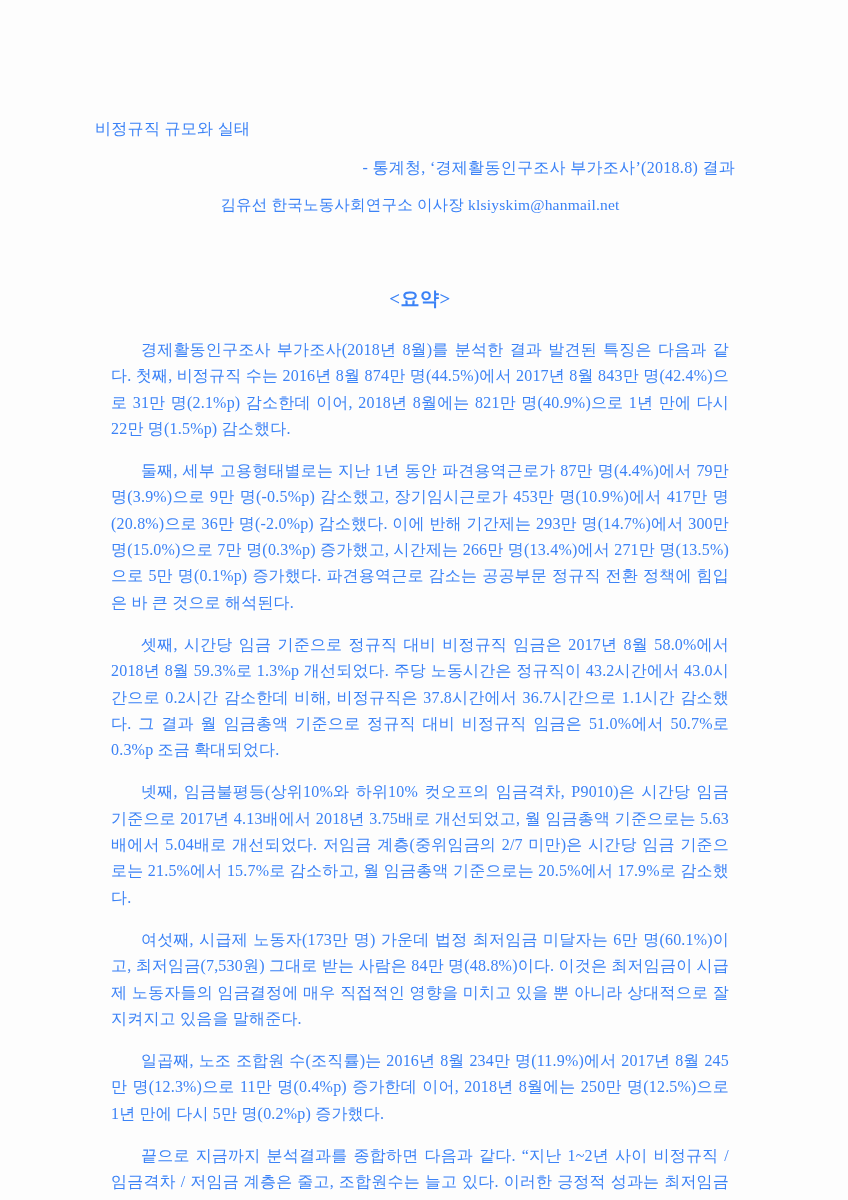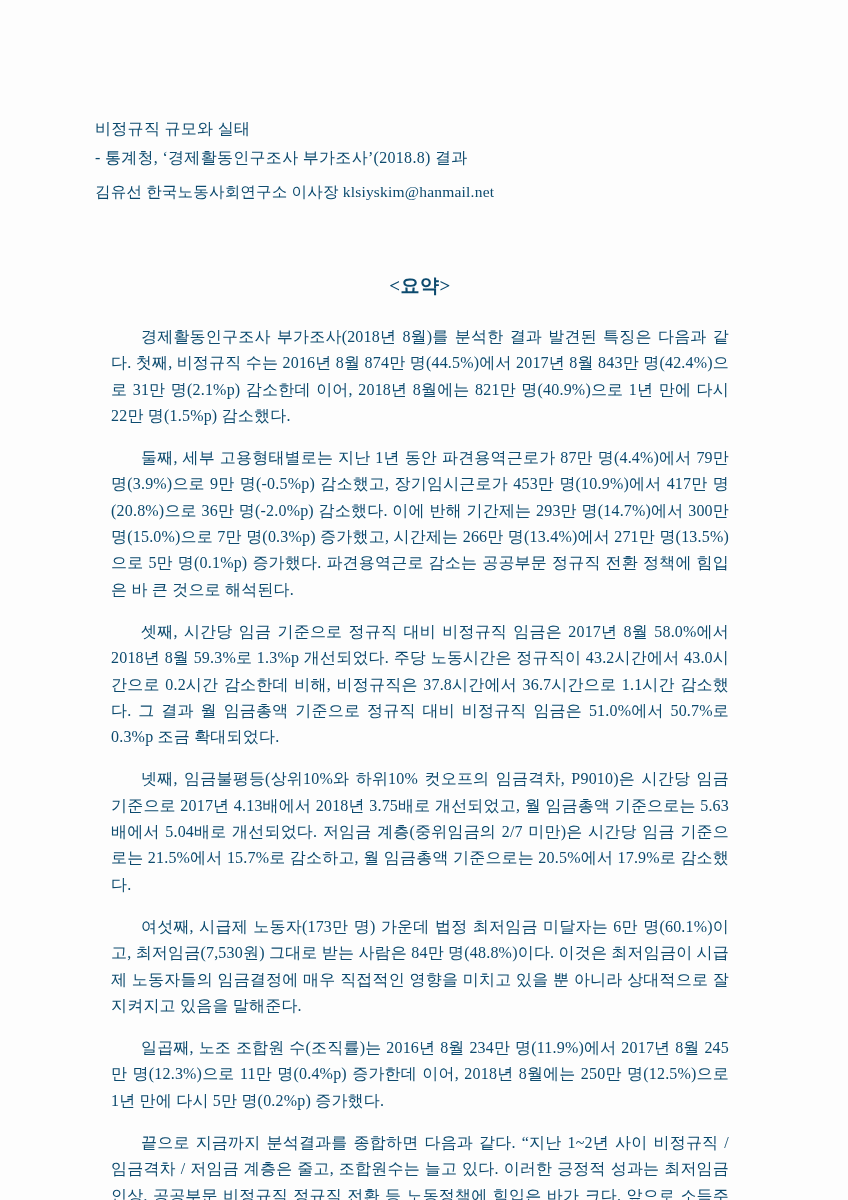--- a/index.html
+++ b/index.html
@@ -8,41 +8,42 @@
     background: #ffffff;
   }
   .page {
     position: relative;
     width: 848px;
     height: 1200px;
     background: #fdfdfd;
     box-sizing: border-box;
     padding: 114px 103px 0 95px;
     font-family: "Liberation Serif", "DejaVu Serif", serif;
-    color: #0c4a6e;
+    color: #3b82f6;
     overflow: hidden;
   }
   .doc-title {
     font-size: 16px;
     line-height: 29px;
     font-weight: normal;
     margin: 0;
     letter-spacing: 0.3px;
   }
   .doc-subtitle {
     font-size: 16px;
     line-height: 29px;
-    margin: 0;
+    margin: 10px;
     letter-spacing: 0.3px;
+    text-align: right;
   }
   .byline {
     margin-top: 7px;
     font-size: 15.5px;
     line-height: 26px;
-    text-align: left;
+    text-align: center;
     letter-spacing: 0.2px;
   }
   .summary-heading {
     margin: 68px 0 0 0;
     font-size: 19px;
     line-height: 26px;
     font-weight: bold;
     text-align: center;
     letter-spacing: 0.5px;
   }

